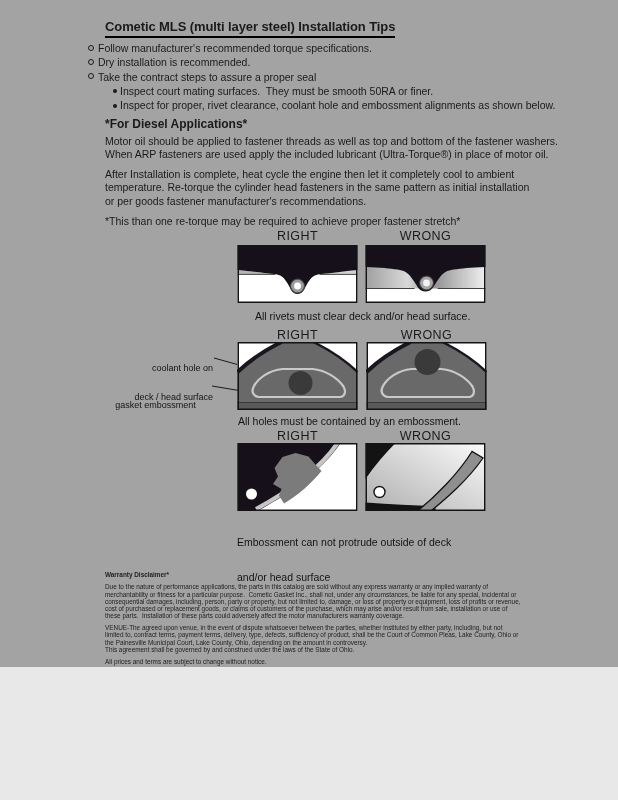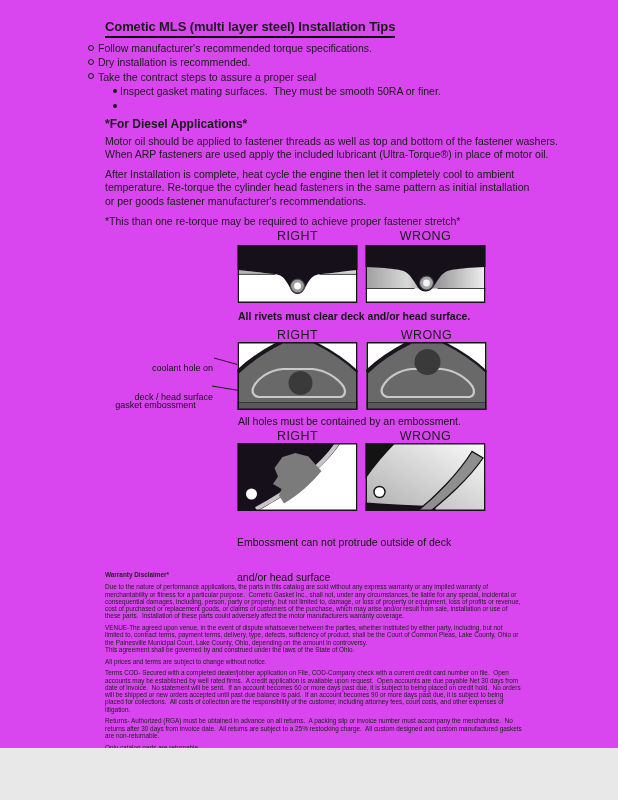--- a/index.html
+++ b/index.html
@@ -1,17 +1,17 @@
 <!DOCTYPE html>
 <html><head>
 <meta charset="utf-8">
 <style>
   html,body{margin:0;padding:0;background:#e8e8e8;}
   .page{
-    position:relative;width:618px;height:748px;background:#d946ef;
+    position:relative;width:618px;height:667px;background:#a3a3a3;
     font-family:"Liberation Sans", sans-serif;color:#1a1a1a;overflow:hidden;
     margin:0 auto;
   }
   .title{
     position:absolute;left:105px;top:19px;
     font-size:13px;font-weight:bold;letter-spacing:-0.1px;
     border-bottom:2px solid #000;padding-bottom:2px;white-space:pre;
   }
   .bullets{position:absolute;left:88px;top:41px;font-size:10.5px;line-height:14.3px;}
   .b{white-space:pre;}
@@ -35,22 +35,22 @@
 <body>
 
 <div class="page">
 
   <div class="title">Cometic MLS (multi layer steel) Installation Tips</div>
 
   <div class="bullets">
     <div class="b"><span class="circ"></span><span>Follow manufacturer's recommended torque specifications.</span></div>
     <div class="b"><span class="circ"></span><span>Dry installation is recommended.</span></div>
     <div class="b"><span class="circ"></span><span>Take the contract steps to assure a proper seal</span></div>
-    <div class="b sub"><span class="dot"></span><span>Inspect gasket mating surfaces.  They must be smooth 50RA or finer.</span></div>
-    <div class="b sub"><span class="dot"></span></div>
+    <div class="b sub"><span class="dot"></span><span>Inspect court mating surfaces.  They must be smooth 50RA or finer.</span></div>
+    <div class="b sub"><span class="dot"></span><span>Inspect for proper, rivet clearance, coolant hole and embossment alignments as shown below.</span></div>
   </div>
 
   <div class="h2">*For Diesel Applications*</div>
 
   <div class="para" style="top:135px;">
     <div class="pl">Motor oil should be applied to fastener threads as well as top and bottom of the fastener washers.</div>
     <div class="pl">When ARP fasteners are used apply the included lubricant (Ultra-Torque®) in place of motor oil.</div>
   </div>
 
   <div class="para" style="top:168px;">
@@ -88,21 +88,21 @@
     </defs>
     <rect width="120" height="58" fill="#ffffff"></rect>
     <rect x="0" y="22" width="120" height="21.5" fill="url(#bandg)"></rect>
     <path d="M0 0 H120 V22 C104 22.5 96 23.5 88 24.5 C78 26 76 30 71 37 C67 43 66 46.5 60 46.5 C54 46.5 53 43 49 37 C44 30 42 26 32 24.5 C24 23.5 16 22.5 0 22 Z" fill="#16101b"></path>
     <path d="M0 43.5 H49 M72 43.5 H120" stroke="#2f2f2f" stroke-width="0.9" fill="none"></path>
     <circle cx="61" cy="38" r="7" fill="#a6a6a6" stroke="#3c3c3c" stroke-width="1.2"></circle>
     <circle cx="61" cy="38" r="3.4" fill="#f3f3f3"></circle>
     <rect x="0.75" y="0.75" width="118.5" height="56.5" fill="none" stroke="#141414" stroke-width="1.5"></rect>
   </svg>
 
-  <div class="caption" style="left:238px;top:311px;font-weight:bold;">All rivets must clear deck and/or head surface.</div>
+  <div class="caption" style="left:255px;top:311px;">All rivets must clear deck and/or head surface.</div>
 
   <div class="figlabel" style="left:237px;top:328px;">RIGHT</div>
   <div class="figlabel" style="left:366px;top:328px;">WRONG</div>
 
   <div class="callout" style="left:108px;top:344px;width:105px;">
     <div>coolant hole on</div>
     <div>deck / head surface</div>
   </div>
   <div class="callout" style="left:100px;top:381px;width:111px;text-align:center;">
     <div>gasket embossment</div>

